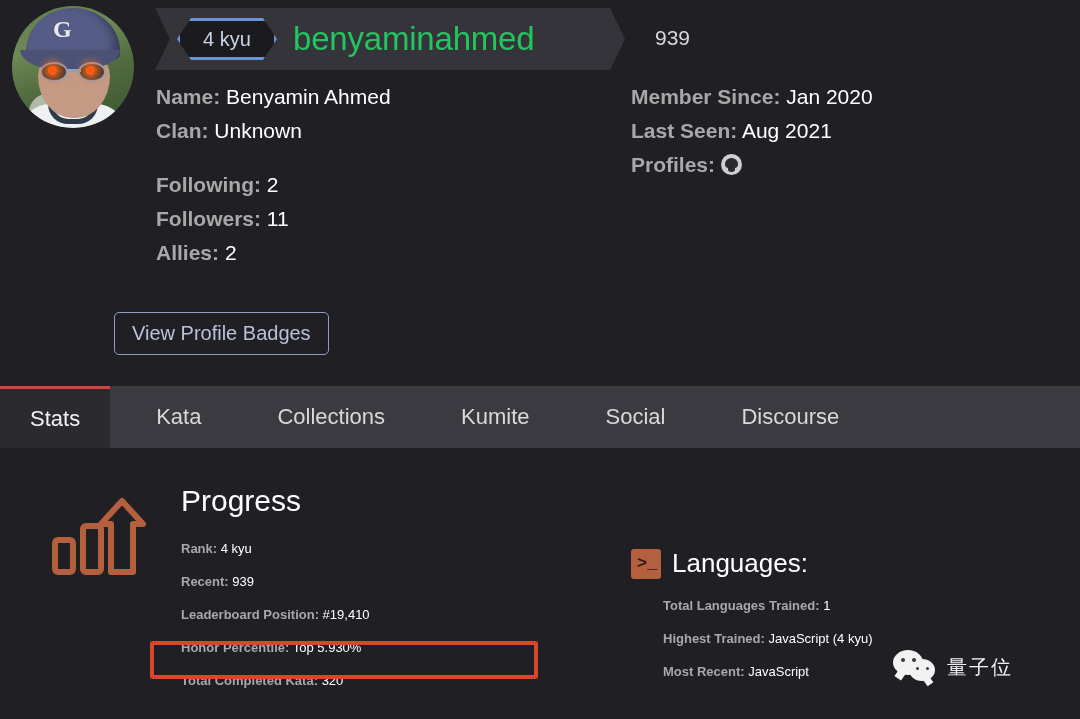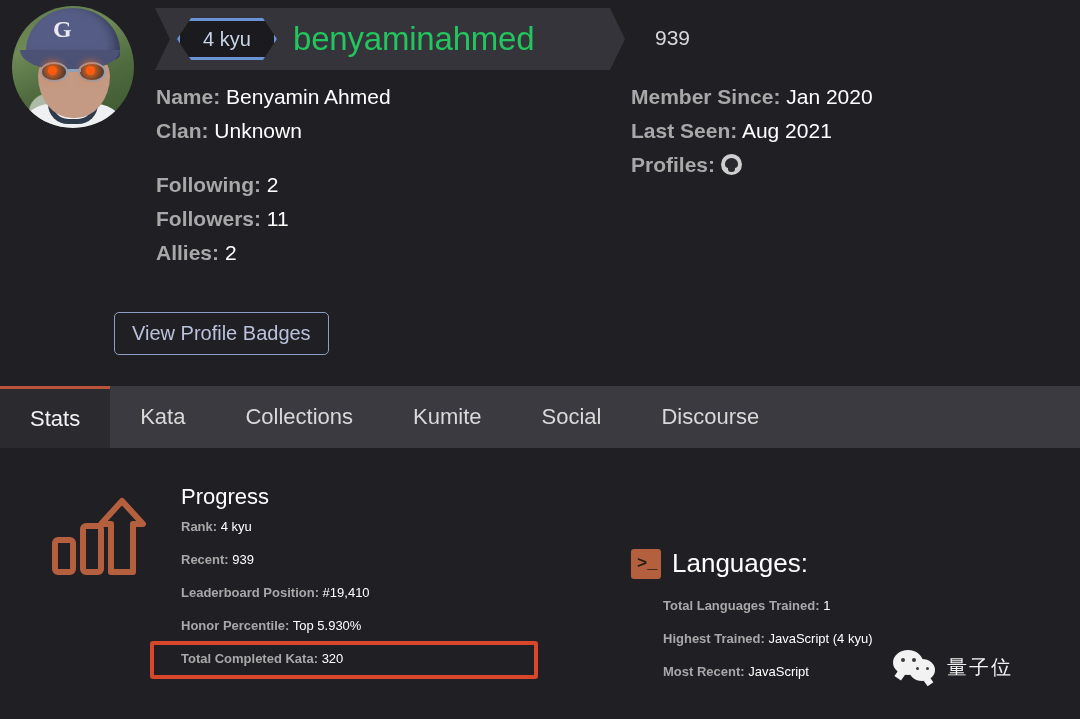--- a/index.html
+++ b/index.html
@@ -237,20 +237,21 @@
   
   .tabbar {
     position: absolute;
     left: 0;
     top: 386px;
     width: 1080px;
     height: 62px;
     background: #3b3a40;
     display: flex;
     align-items: stretch;
+    gap: 16px;
   }
   .tab {
     display: flex;
     align-items: center;
     justify-content: center;
     padding: 0 30px;
     font-size: 22px;
     color: #d9d9d9;
     cursor: pointer;
     box-sizing: border-box;
@@ -276,22 +277,23 @@
     left: 52px;
     top: 496px;
   }
 
   .progress-block {
     position: absolute;
     left: 181px;
     top: 484px;
   }
   .section-title {
-    font-size: 22px;
+    font-size: 30px;
     color: #ffffff;
+    margin-bottom: 14px;
   }
   .stat-row {
     font-size: 13px;
     line-height: 33px;
     white-space: nowrap;
   }
   .stat-label {
     font-weight: bold;
     color: #a8a8a8;
   }

